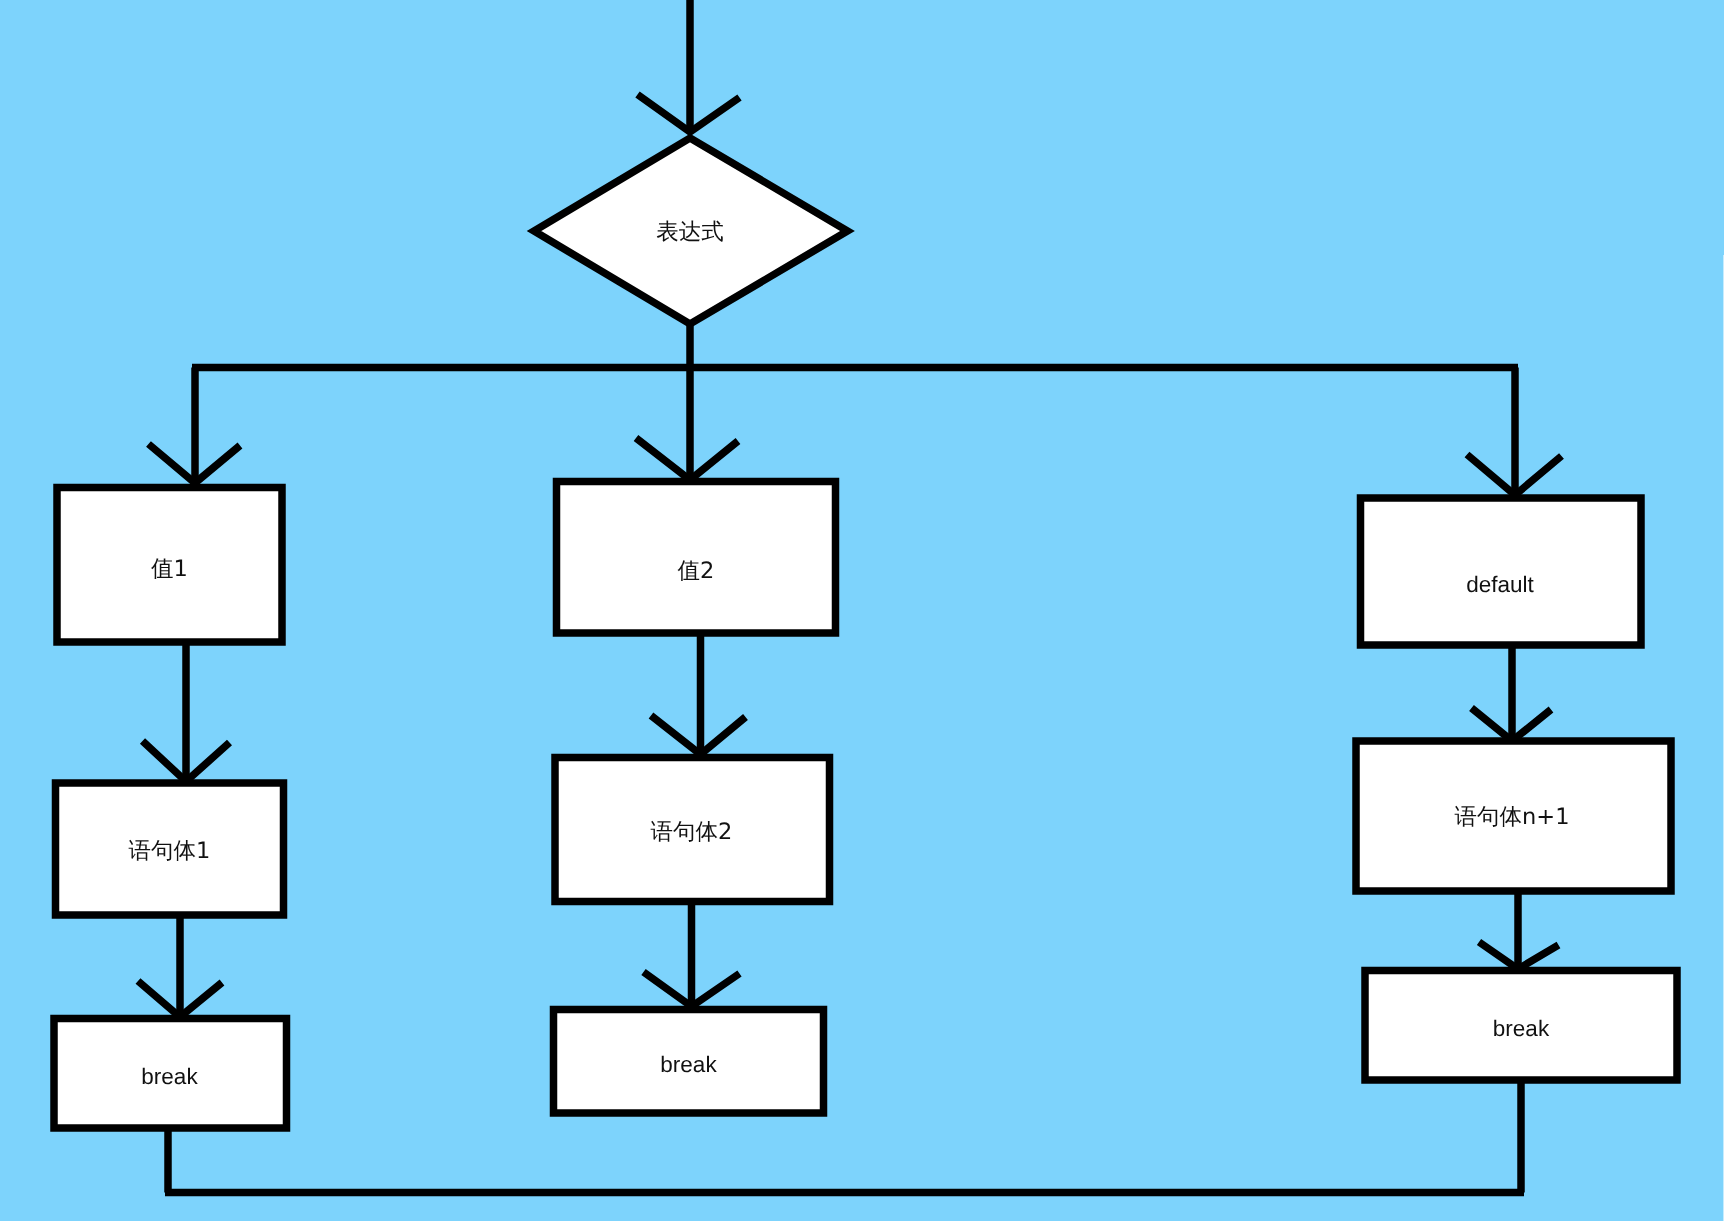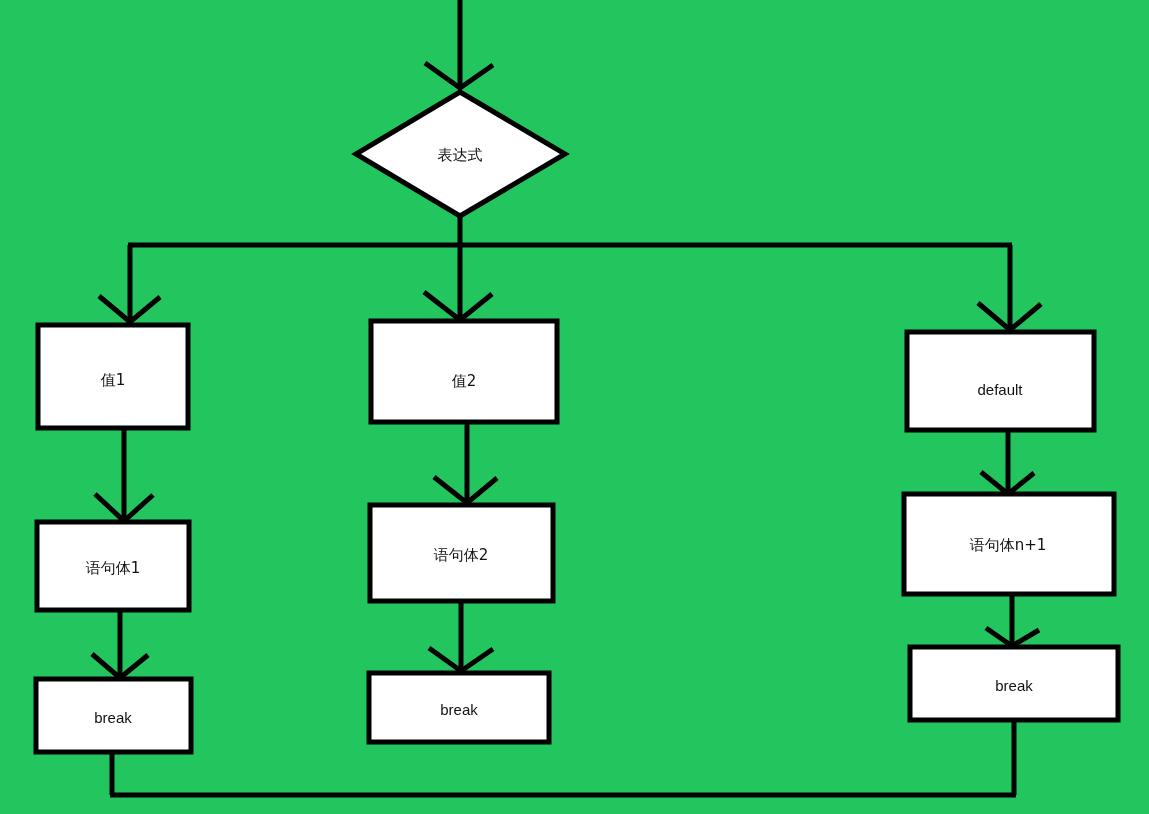--- a/index.html
+++ b/index.html
@@ -7,21 +7,21 @@
     padding: 0;
     background: #ffffff;
   }
   body {
     font-family: "Liberation Sans", "DejaVu Sans", sans-serif;
   }
   #canvas {
     position: relative;
     width: 1149px;
     height: 814px;
-    background: #22c55e;
+    background: #7dd3fc;
     overflow: hidden;
   }
   svg.flow {
     position: absolute;
     left: 0;
     top: 0;
     width: 1149px;
     height: 814px;
   }
   .shape-stroke {

